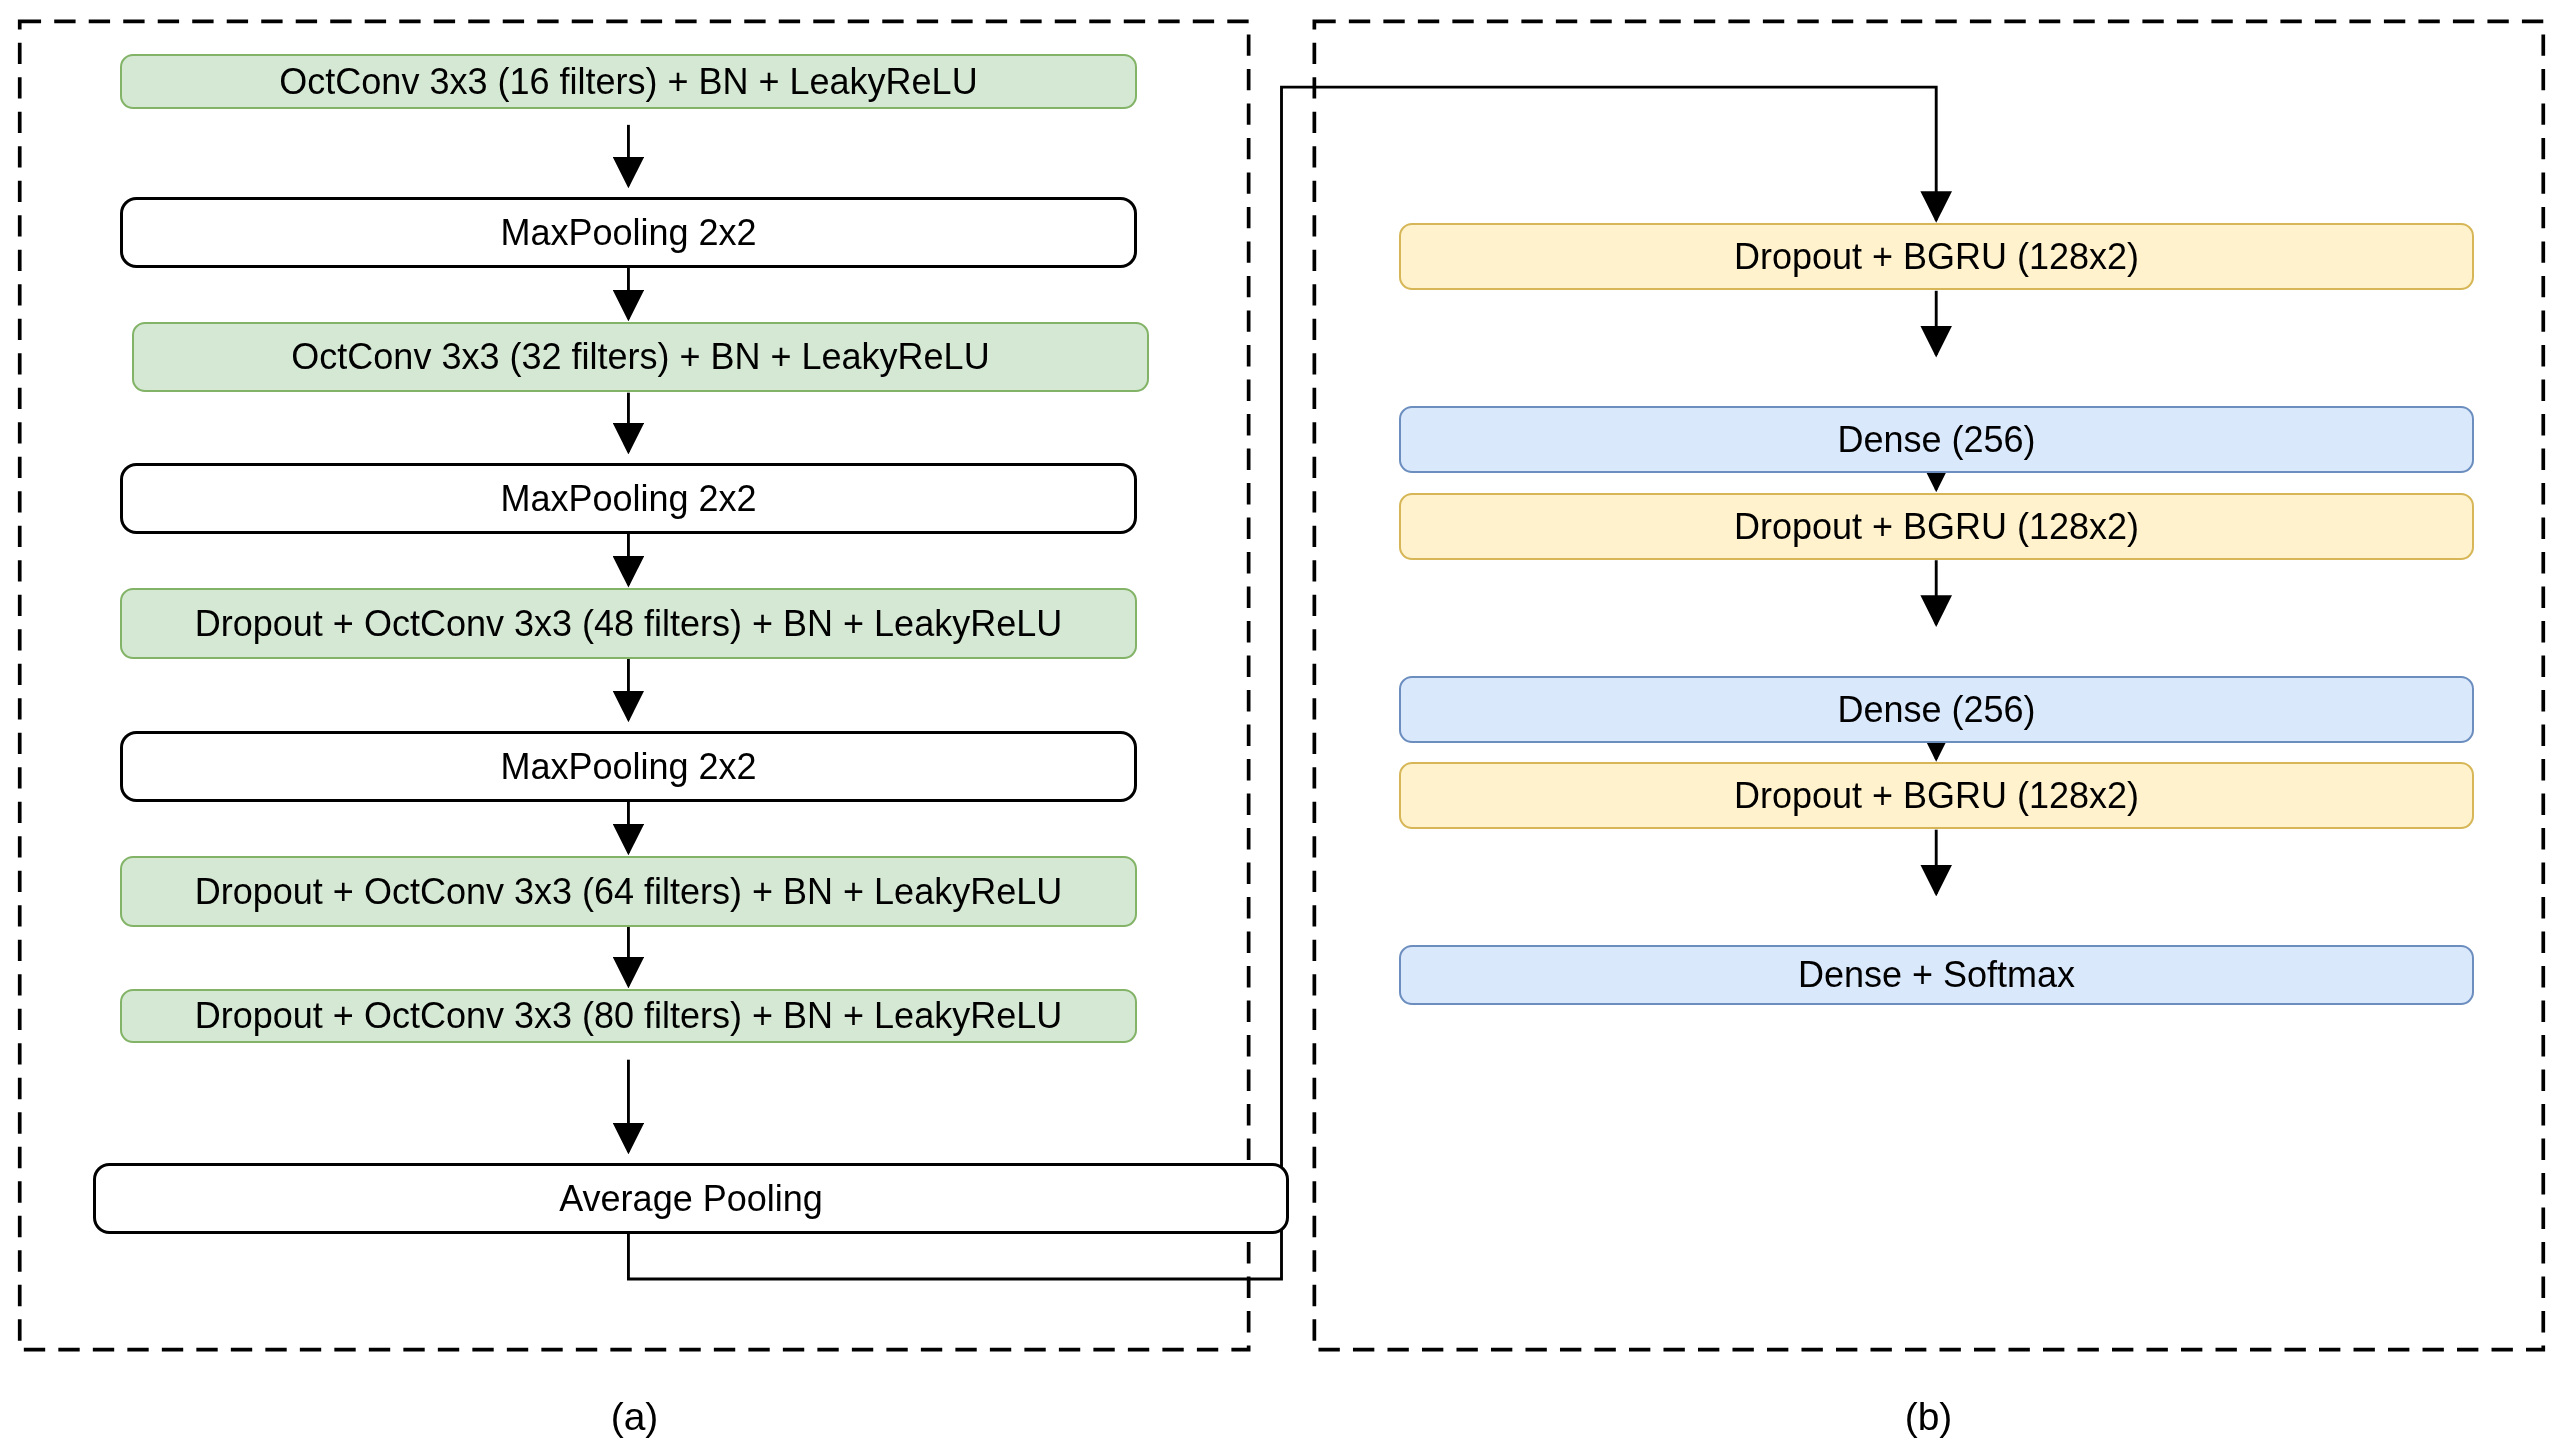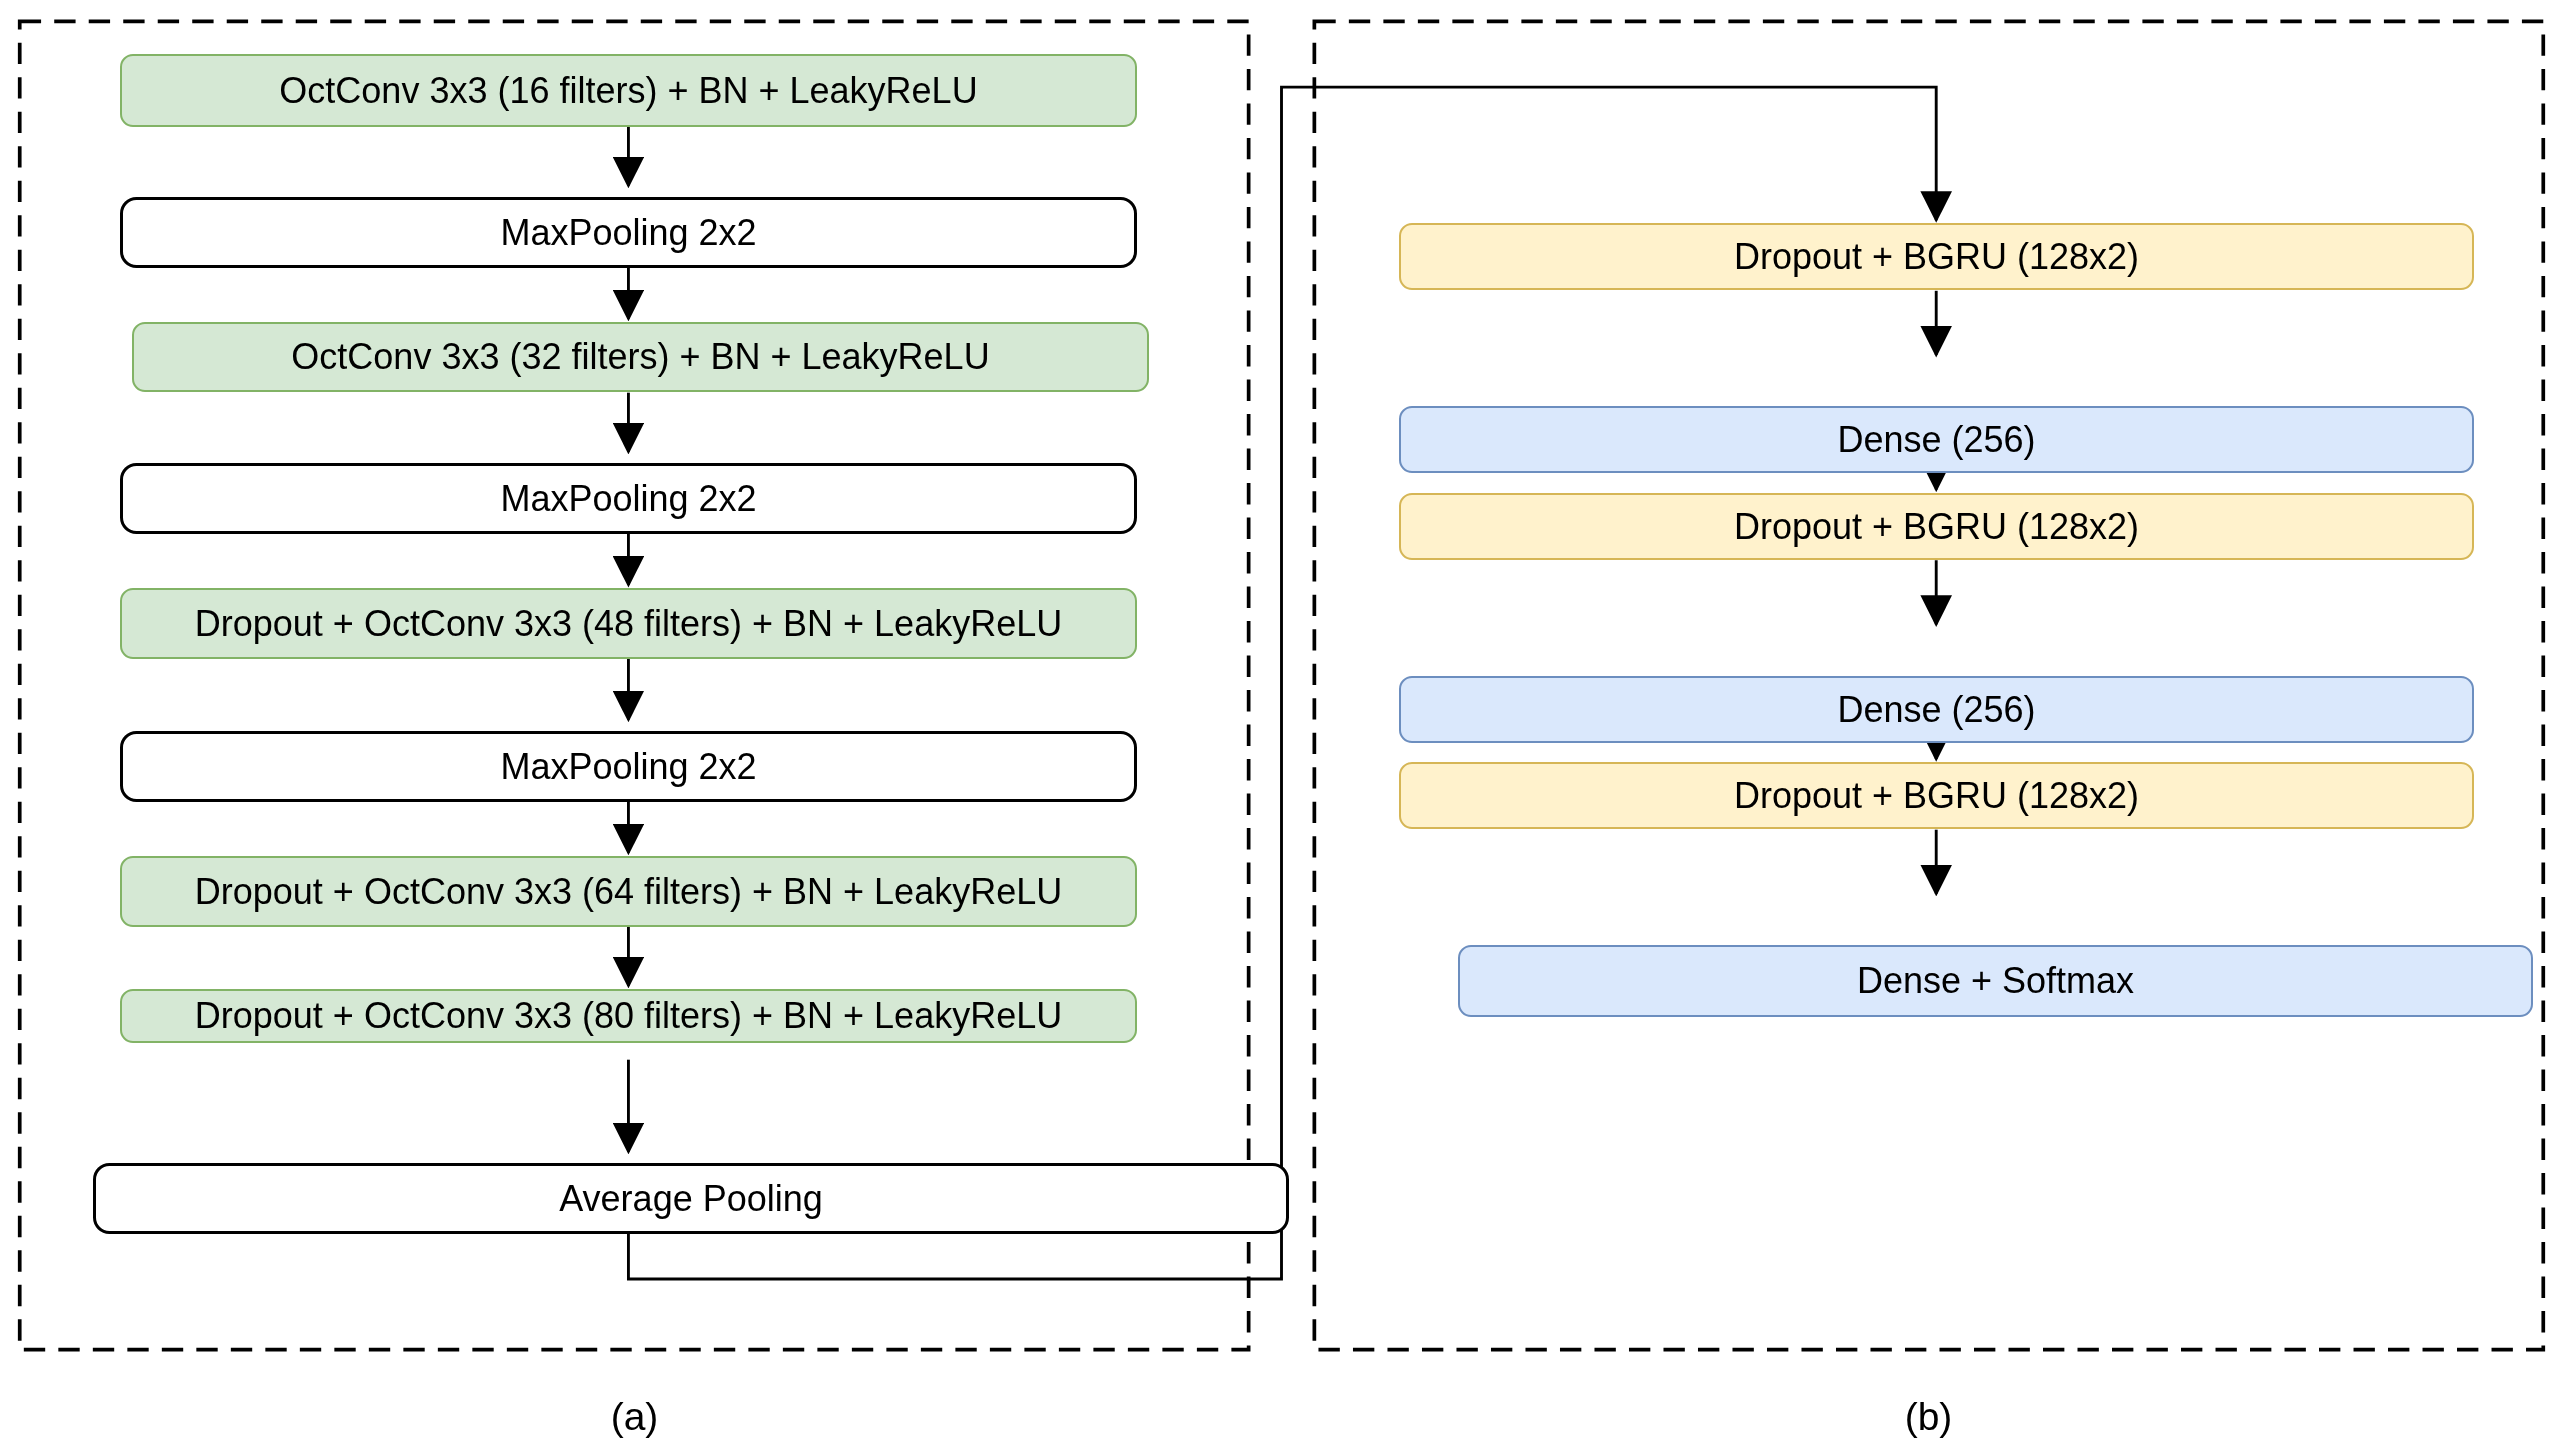--- a/index.html
+++ b/index.html
@@ -56,34 +56,34 @@
       <path class="wire" marker-end="url(#arw)" d="M765,1492 L765,1557 L1560,1557 L1560,106 L2357,106 L2357,268"></path>
 
       <line class="wire" marker-end="url(#arw)" x1="2357" y1="354" x2="2357" y2="432"></line>
       <line class="wire" marker-end="url(#arw)" x1="2357" y1="518" x2="2357" y2="596"></line>
       <line class="wire" marker-end="url(#arw)" x1="2357" y1="682" x2="2357" y2="760"></line>
       <line class="wire" marker-end="url(#arw)" x1="2357" y1="846" x2="2357" y2="924"></line>
       <line class="wire" marker-end="url(#arw)" x1="2357" y1="1010" x2="2357" y2="1088"></line>
     </g>
   </svg>
 
-  <div class="block octconv" style="left:120px;top:54px;width:1017px;height:73px">OctConv 3x3 (16 filters) + BN + LeakyReLU</div>
+  <div class="block octconv" style="left:120px;top:54px;width:1017px;height:55px">OctConv 3x3 (16 filters) + BN + LeakyReLU</div>
   <div class="block pooling" style="left:120px;top:189px;width:1017px;height:71px">MaxPooling 2x2</div>
   <div class="block octconv" style="left:132px;top:322px;width:1017px;height:70px">OctConv 3x3 (32 filters) + BN + LeakyReLU</div>
   <div class="block pooling" style="left:120px;top:455px;width:1017px;height:71px">MaxPooling 2x2</div>
   <div class="block octconv" style="left:120px;top:588px;width:1017px;height:71px">Dropout + OctConv 3x3 (48 filters) + BN + LeakyReLU</div>
   <div class="block pooling" style="left:120px;top:723px;width:1017px;height:71px">MaxPooling 2x2</div>
   <div class="block octconv" style="left:120px;top:856px;width:1017px;height:71px">Dropout + OctConv 3x3 (64 filters) + BN + LeakyReLU</div>
   <div class="block octconv" style="left:120px;top:989px;width:1017px;height:54px">Dropout + OctConv 3x3 (80 filters) + BN + LeakyReLU</div>
   <div class="block pooling" style="left:93px;top:1155px;width:1196px;height:71px">Average Pooling</div>
 
   <div class="block bgru" style="left:1399px;top:223px;width:1075px;height:67px">Dropout + BGRU (128x2)</div>
   <div class="block dense" style="left:1399px;top:358px;width:1075px;height:67px">Dense (256)</div>
   <div class="block bgru" style="left:1399px;top:493px;width:1075px;height:67px">Dropout + BGRU (128x2)</div>
   <div class="block dense" style="left:1399px;top:628px;width:1075px;height:67px">Dense (256)</div>
   <div class="block bgru" style="left:1399px;top:762px;width:1075px;height:67px">Dropout + BGRU (128x2)</div>
-  <div class="block dense" style="left:1458px;top:897px;width:1075px;height:72px">Dense + Softmax</div>
+  <div class="block dense" style="left:1399px;top:897px;width:1075px;height:60px">Dense + Softmax</div>
 
   <div class="caption" style="left:20px">(a)</div>
   <div class="caption" style="left:1314px">(b)</div>
 
 </div>
 
 
 </body></html>

